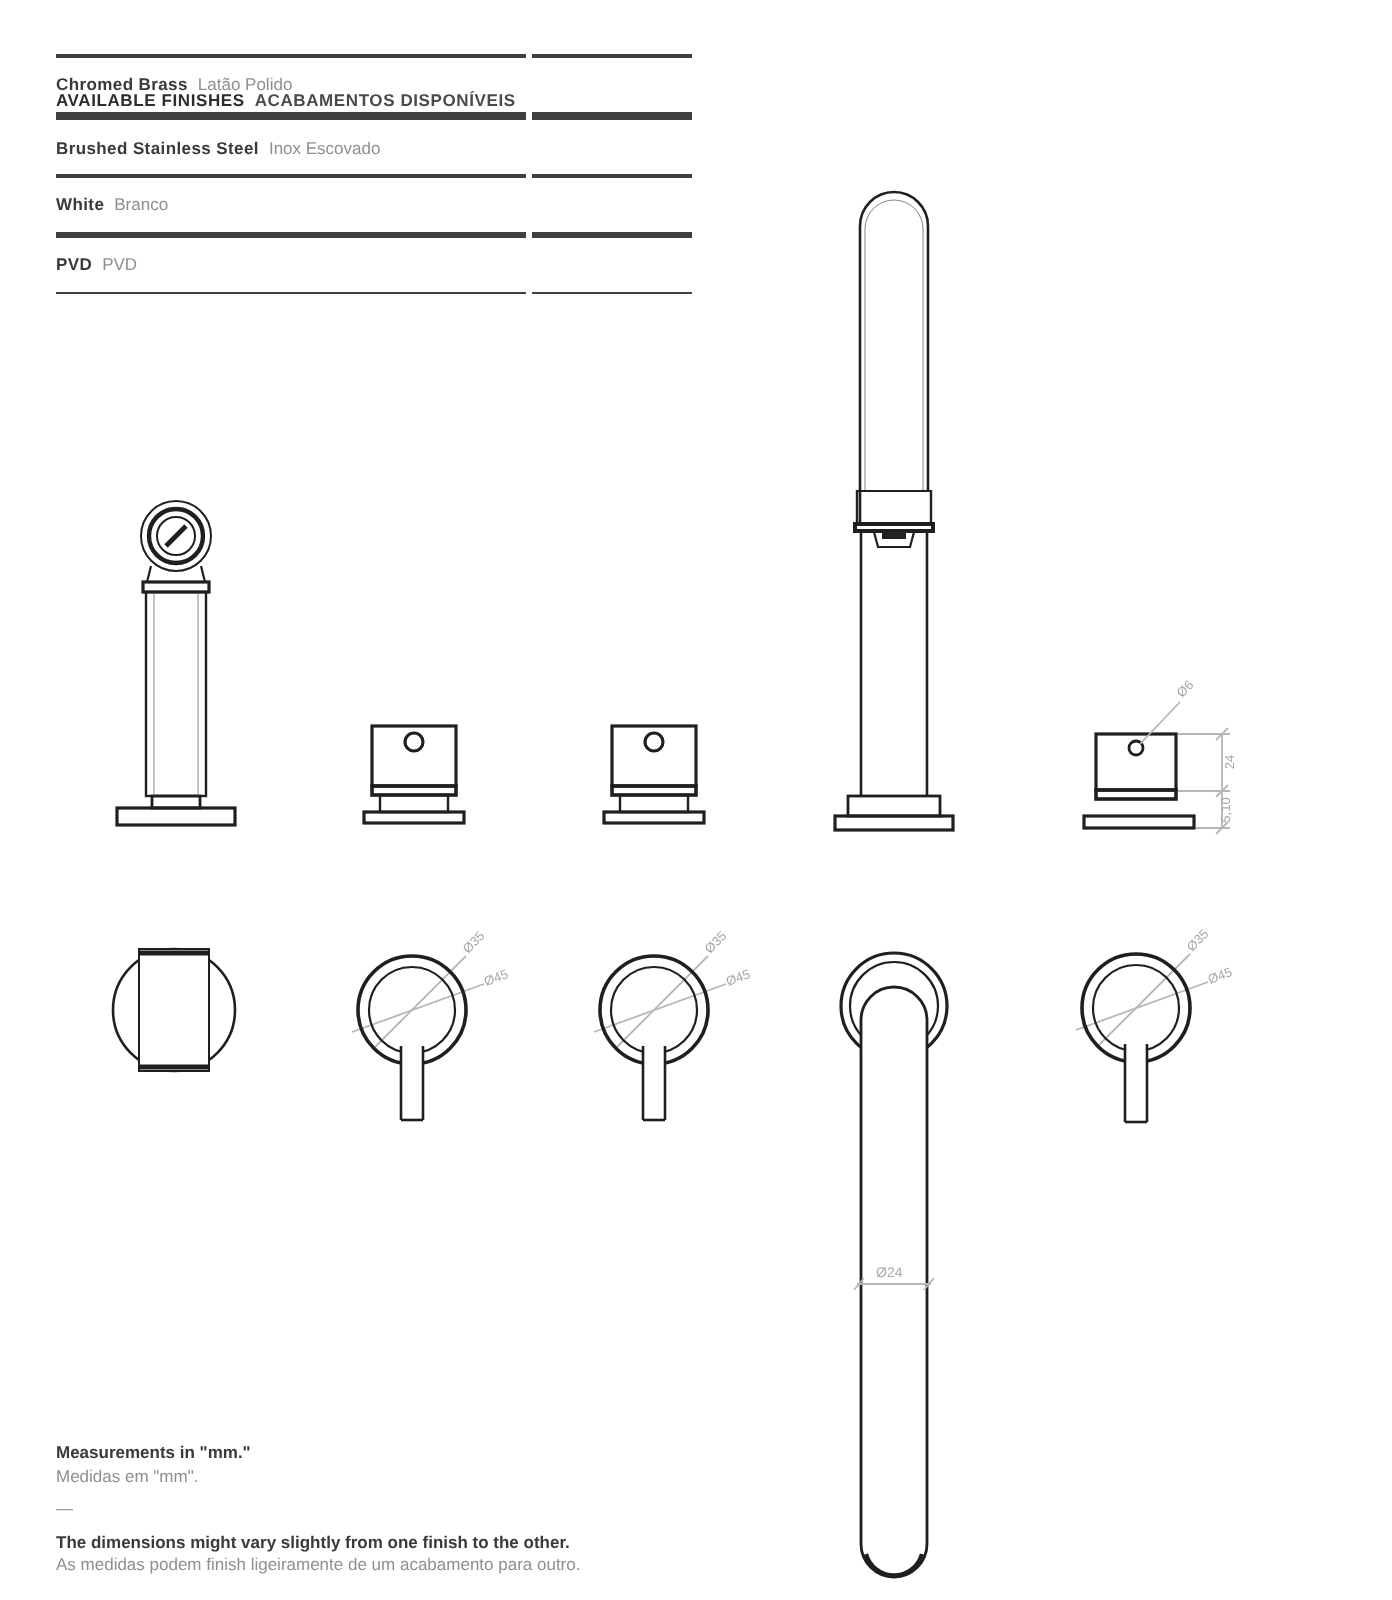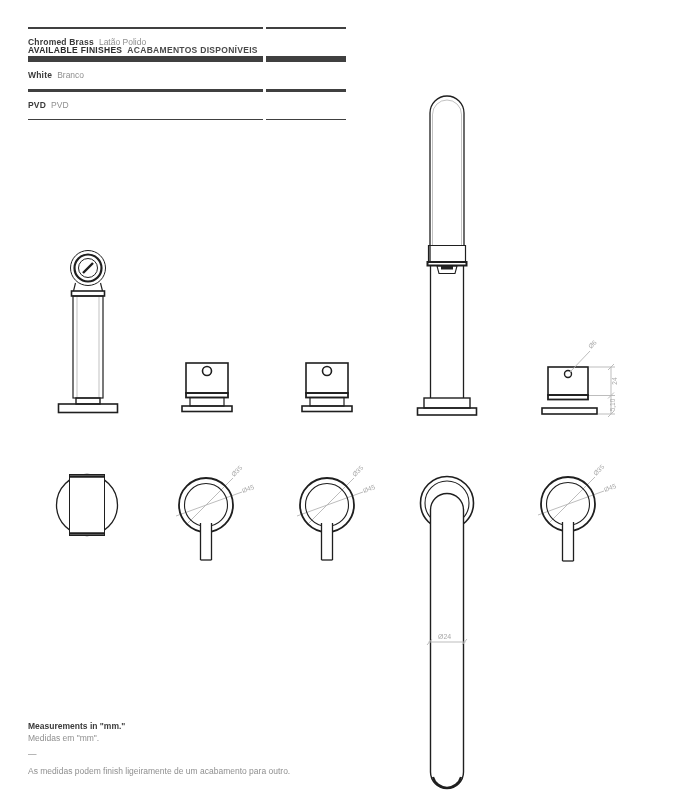--- a/index.html
+++ b/index.html
@@ -56,20 +56,24 @@
         <span class="s2"></span>
       </div>
     <div class="sep">
         <span class="s1"></span>
         <span class="s2"></span>
       </div>
     <div class="sep">
         <span class="s1"></span>
         <span class="s2"></span>
       </div>
+    <div class="fin-row">
+      <span class="en">Brushed Stainless Steel</span>
+      <span class="pt">Inox Escovado</span>
+    </div>
     <div class="sep">
         <span class="s1"></span>
         <span class="s2"></span>
       </div>
     <div class="fin-row">
       <span class="en">White</span>
       <span class="pt">Branco</span>
     </div>
     <div class="sep">
         <span class="s1"></span>
@@ -212,16 +216,17 @@
       <line class="ink" x1="562.5" y1="561" x2="573.5" y2="561" stroke-width="1.3"></line>
       <text class="dimt" x="596" y="476" transform="rotate(-45 596 476)">Ø35</text>
       <text class="dimt" x="605" y="492" transform="rotate(-20 605 492)">Ø45</text>
     </g>
   </svg>
 
   <div class="footer">
     <div class="b">Measurements in "mm."</div>
     <div class="g">Medidas em "mm".</div>
     <div class="dash">—</div>
+    <div class="b">The dimensions might vary slightly from one finish to the other.</div>
     <div class="g">As medidas podem finish ligeiramente de um acabamento para outro.</div>
   </div>
 
 </div>
 
 </body></html>

